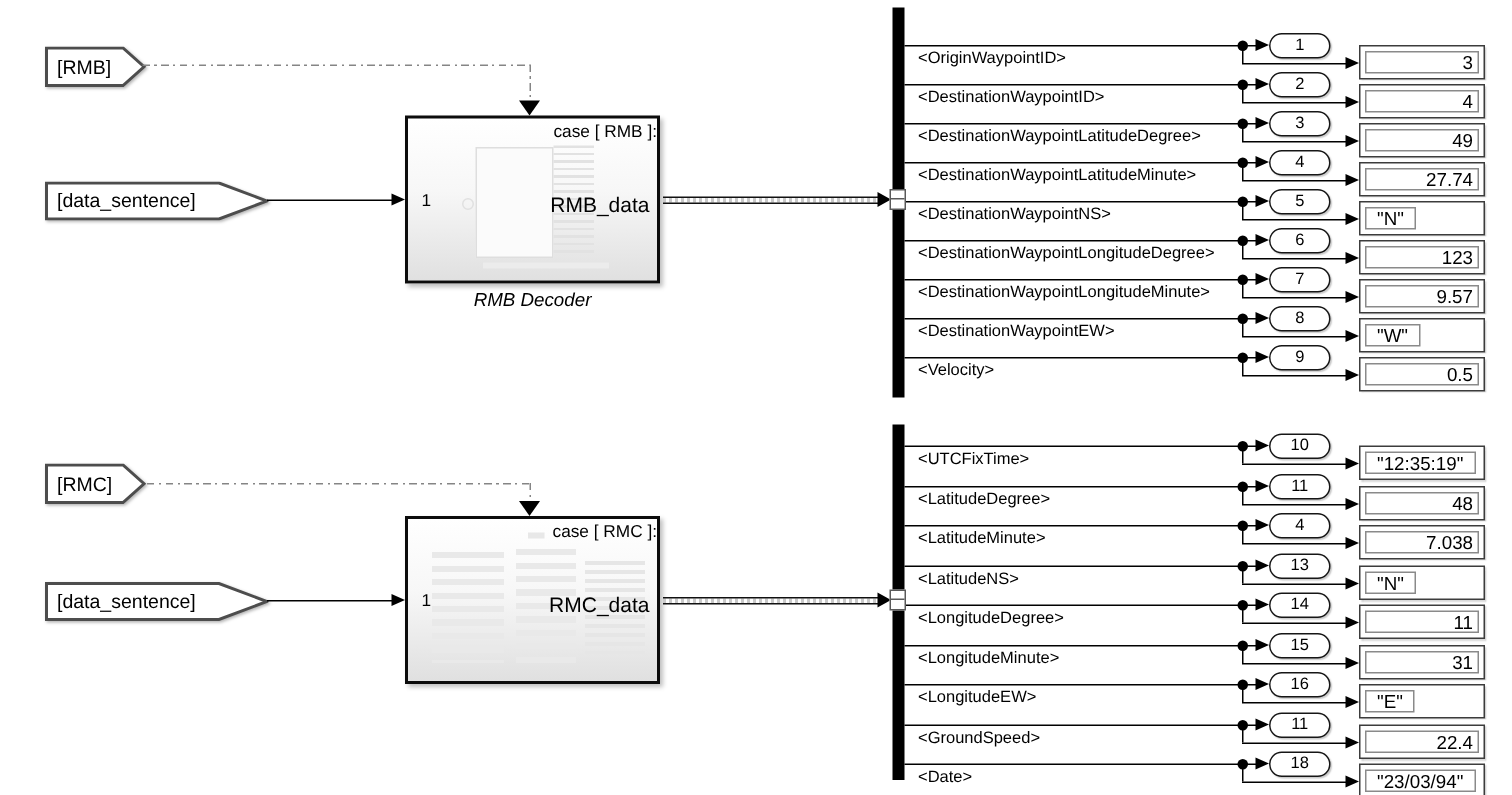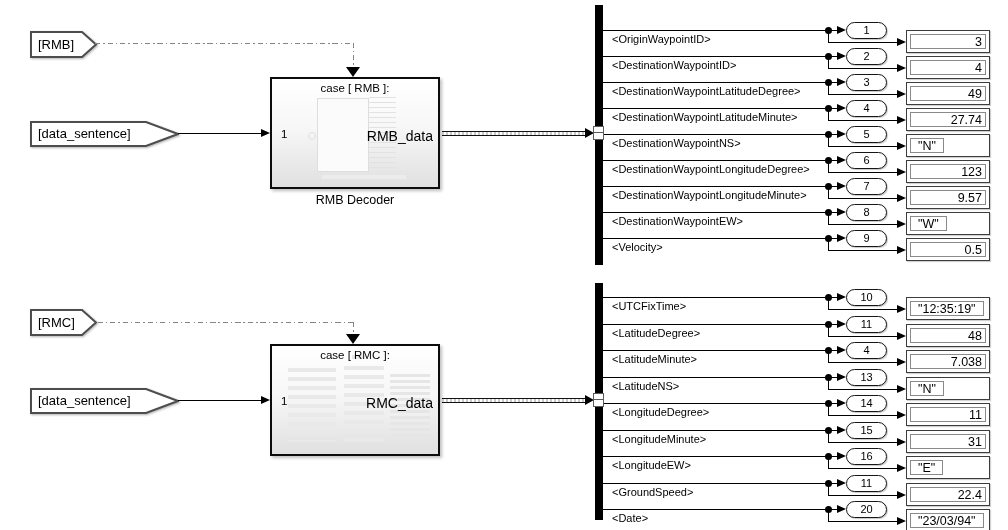--- a/index.html
+++ b/index.html
@@ -18,24 +18,24 @@
   .arr-down{position:absolute;width:0;height:0;border-left:7px solid transparent;border-right:7px solid transparent;border-top:10px solid #000;}
 
   
   .wire{position:absolute;height:1px;background:#000;}
   .arr{position:absolute;width:0;height:0;border-top:4.5px solid transparent;border-bottom:4.5px solid transparent;border-left:9px solid #000;}
 
   
   .block{position:absolute;left:270px;width:170px;height:112px;box-sizing:border-box;
          border:2.5px solid #0c0c0c;background:linear-gradient(180deg,#ffffff 0%,#f7f7f7 45%,#e0e0e0 100%);
          box-shadow:2px 2px 3px rgba(0,0,0,.25);}
-  .case-label{position:absolute;left:0;top:3px;width:100%;text-align:center;font-size:11.5px;}
+  .case-label{position:absolute;left:0;top:3px;width:100%;text-align:right;font-size:11.5px;}
   .port-in{position:absolute;left:9px;top:49px;font-size:11.5px;}
   .port-out{position:absolute;right:5px;top:49px;font-size:14px;}
-  .block-name{position:absolute;left:270px;width:170px;text-align:center;font-size:12.5px;}
+  .block-name{position:absolute;left:270px;width:170px;text-align:center;font-size:12.5px;font-style:italic;}
   .pv{position:absolute;pointer-events:none;}
 
   
   .busline{position:absolute;left:442px;width:145px;height:5px;box-sizing:border-box;
            border-top:1.5px solid #111;border-bottom:1.5px solid #111;
            background:repeating-linear-gradient(90deg,#c9c9c9 0 2px,#fff 2px 4px);}
   .busarr{position:absolute;width:0;height:0;border-top:5px solid transparent;border-bottom:5px solid transparent;border-left:9px solid #000;}
   .busbar{position:absolute;left:595px;width:8px;background:#000;}
   .busport{position:absolute;left:593px;width:11px;height:14px;box-sizing:border-box;background:#fff;border:1.5px solid #5a5a5a;z-index:3;}
   .busport::after{content:"";position:absolute;left:0;right:0;top:5px;height:1px;background:#5a5a5a;}
@@ -346,20 +346,20 @@
         <div class="dval num">22.4</div>
       </div>
   </div>
   <div class="row" style="--y:509px">
     <div class="sline"></div>
     <div class="slabel">&lt;Date&gt;</div>
     <div class="dot"></div>
     <div class="bv"></div>
     <div class="bh"></div>
     <div class="arr a-oval"></div>
-    <div class="oval"><span>20</span></div>
+    <div class="oval"><span>18</span></div>
     <div class="arr a-disp"></div>
     <div class="display">
         <div class="dval str">"23/03/94"</div>
       </div>
   </div>
 
 </div>
 
 </body></html>

